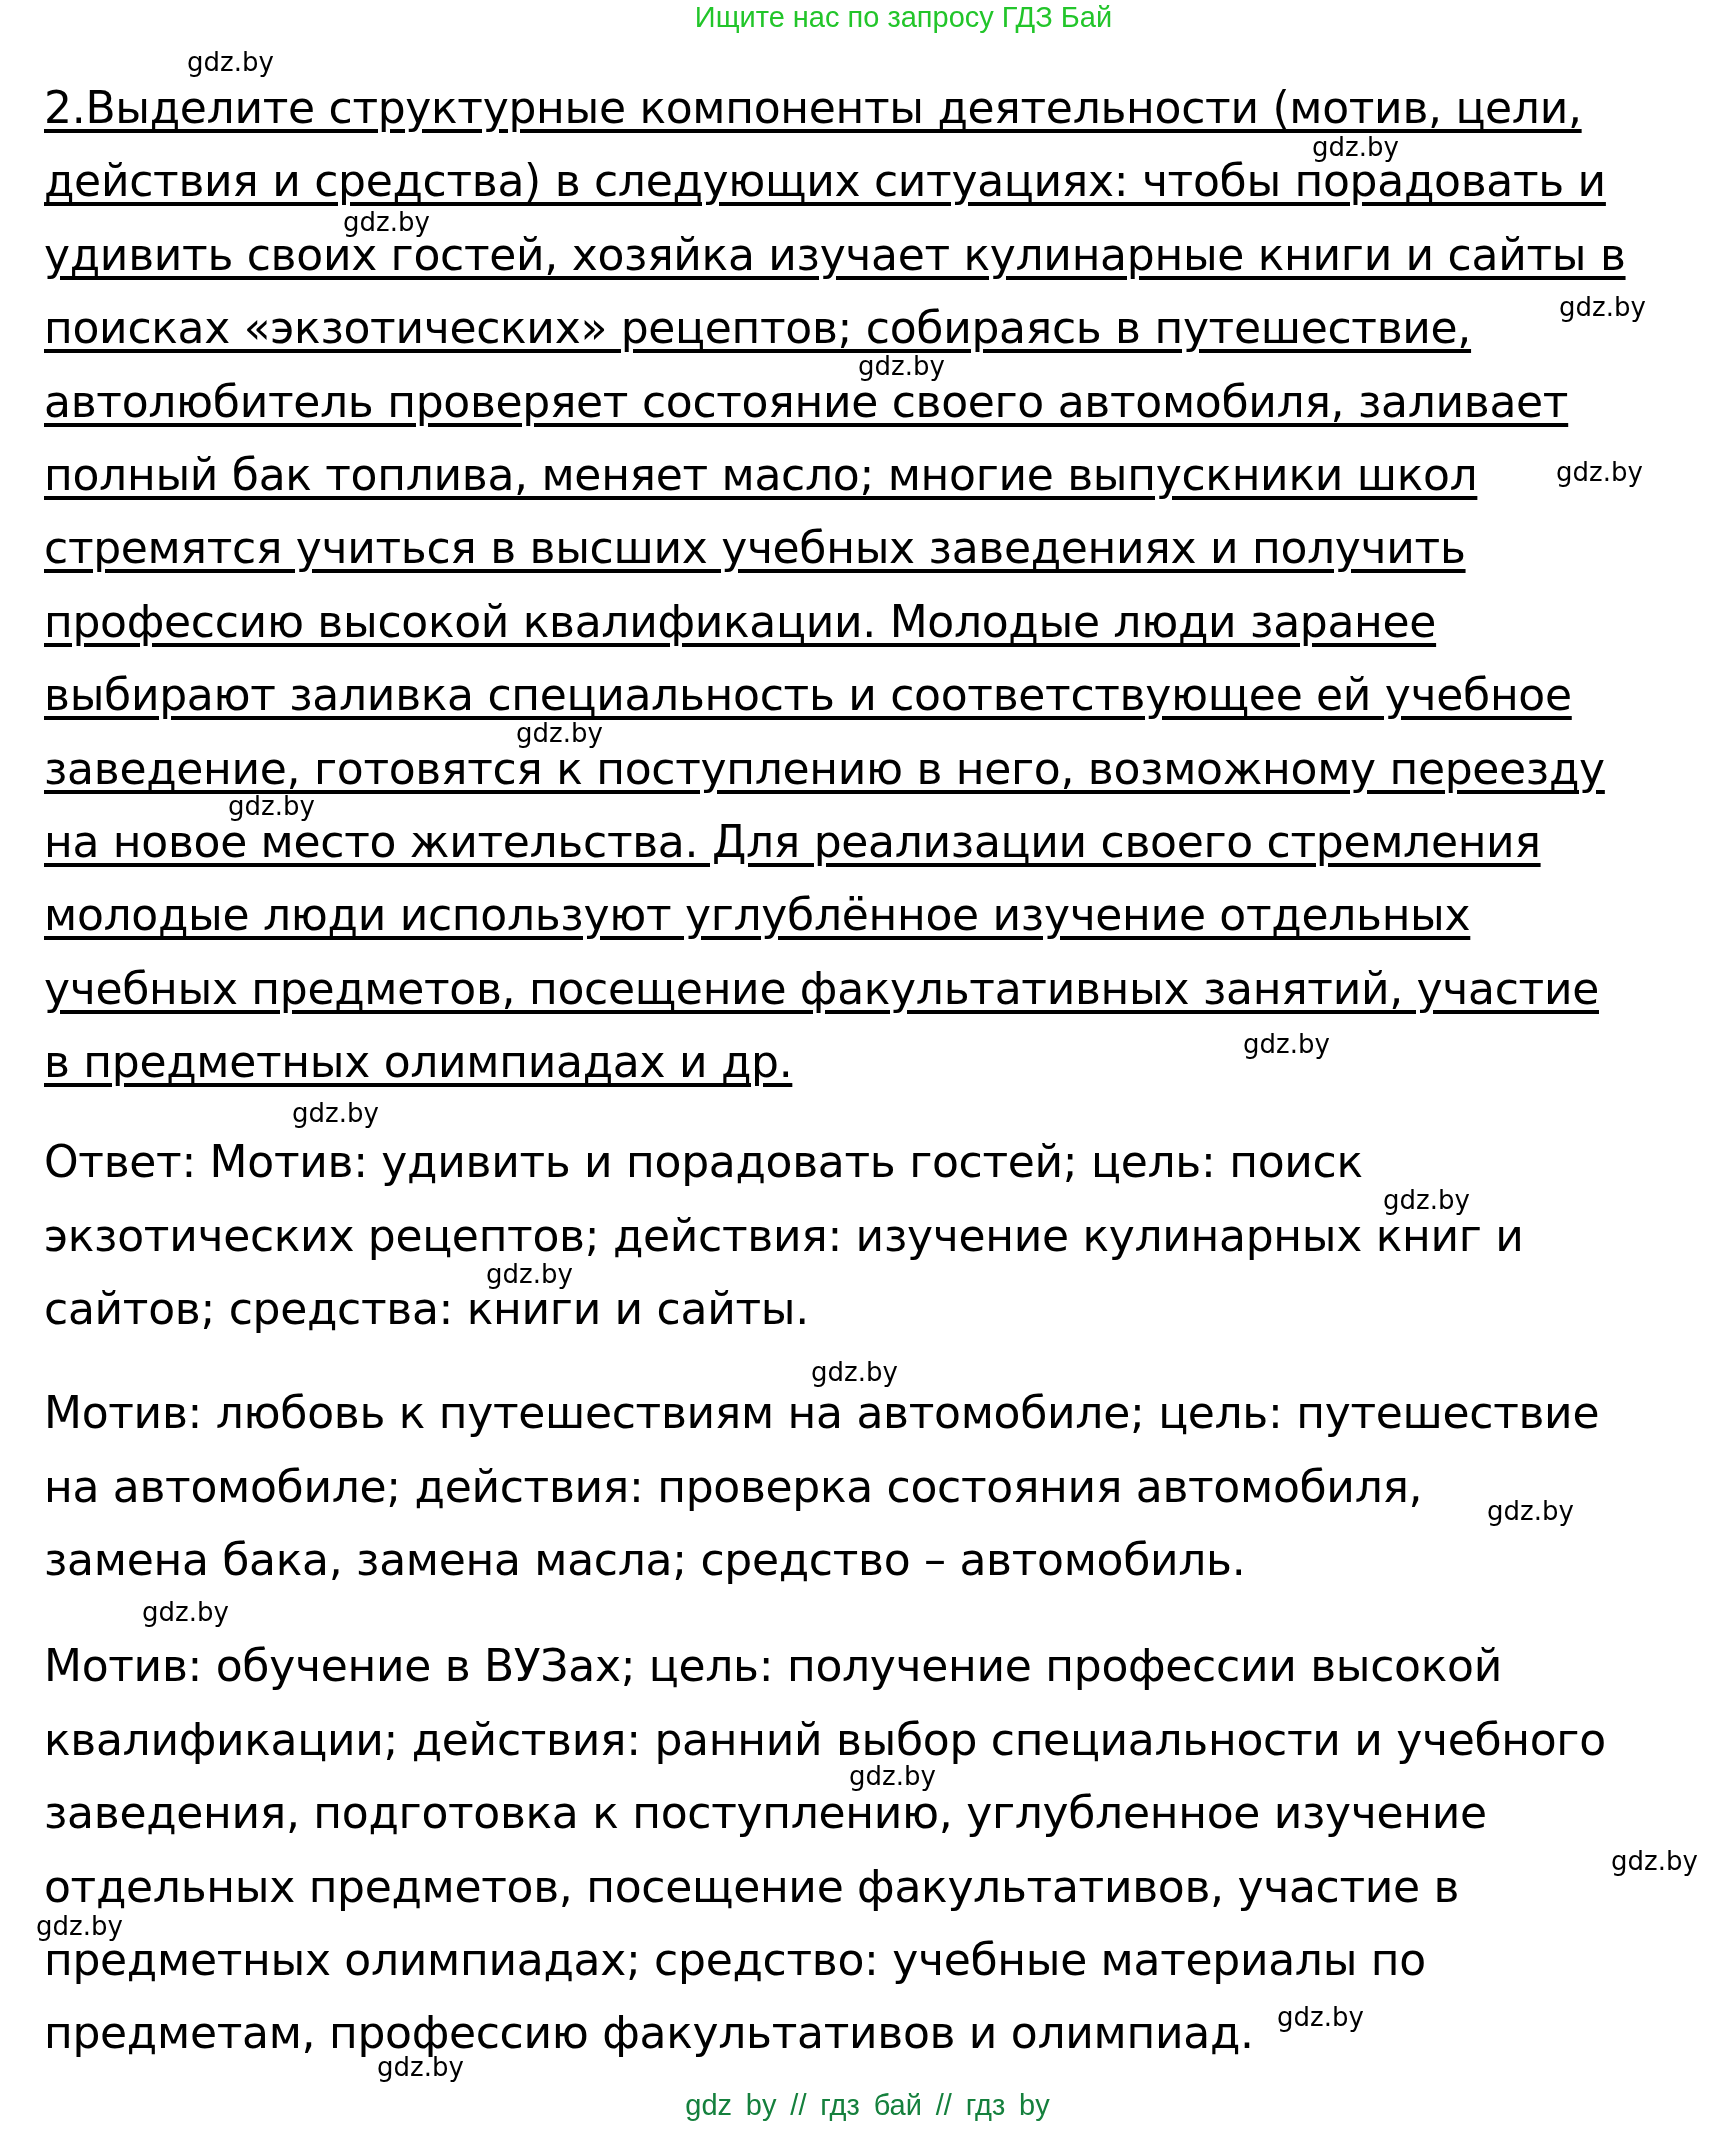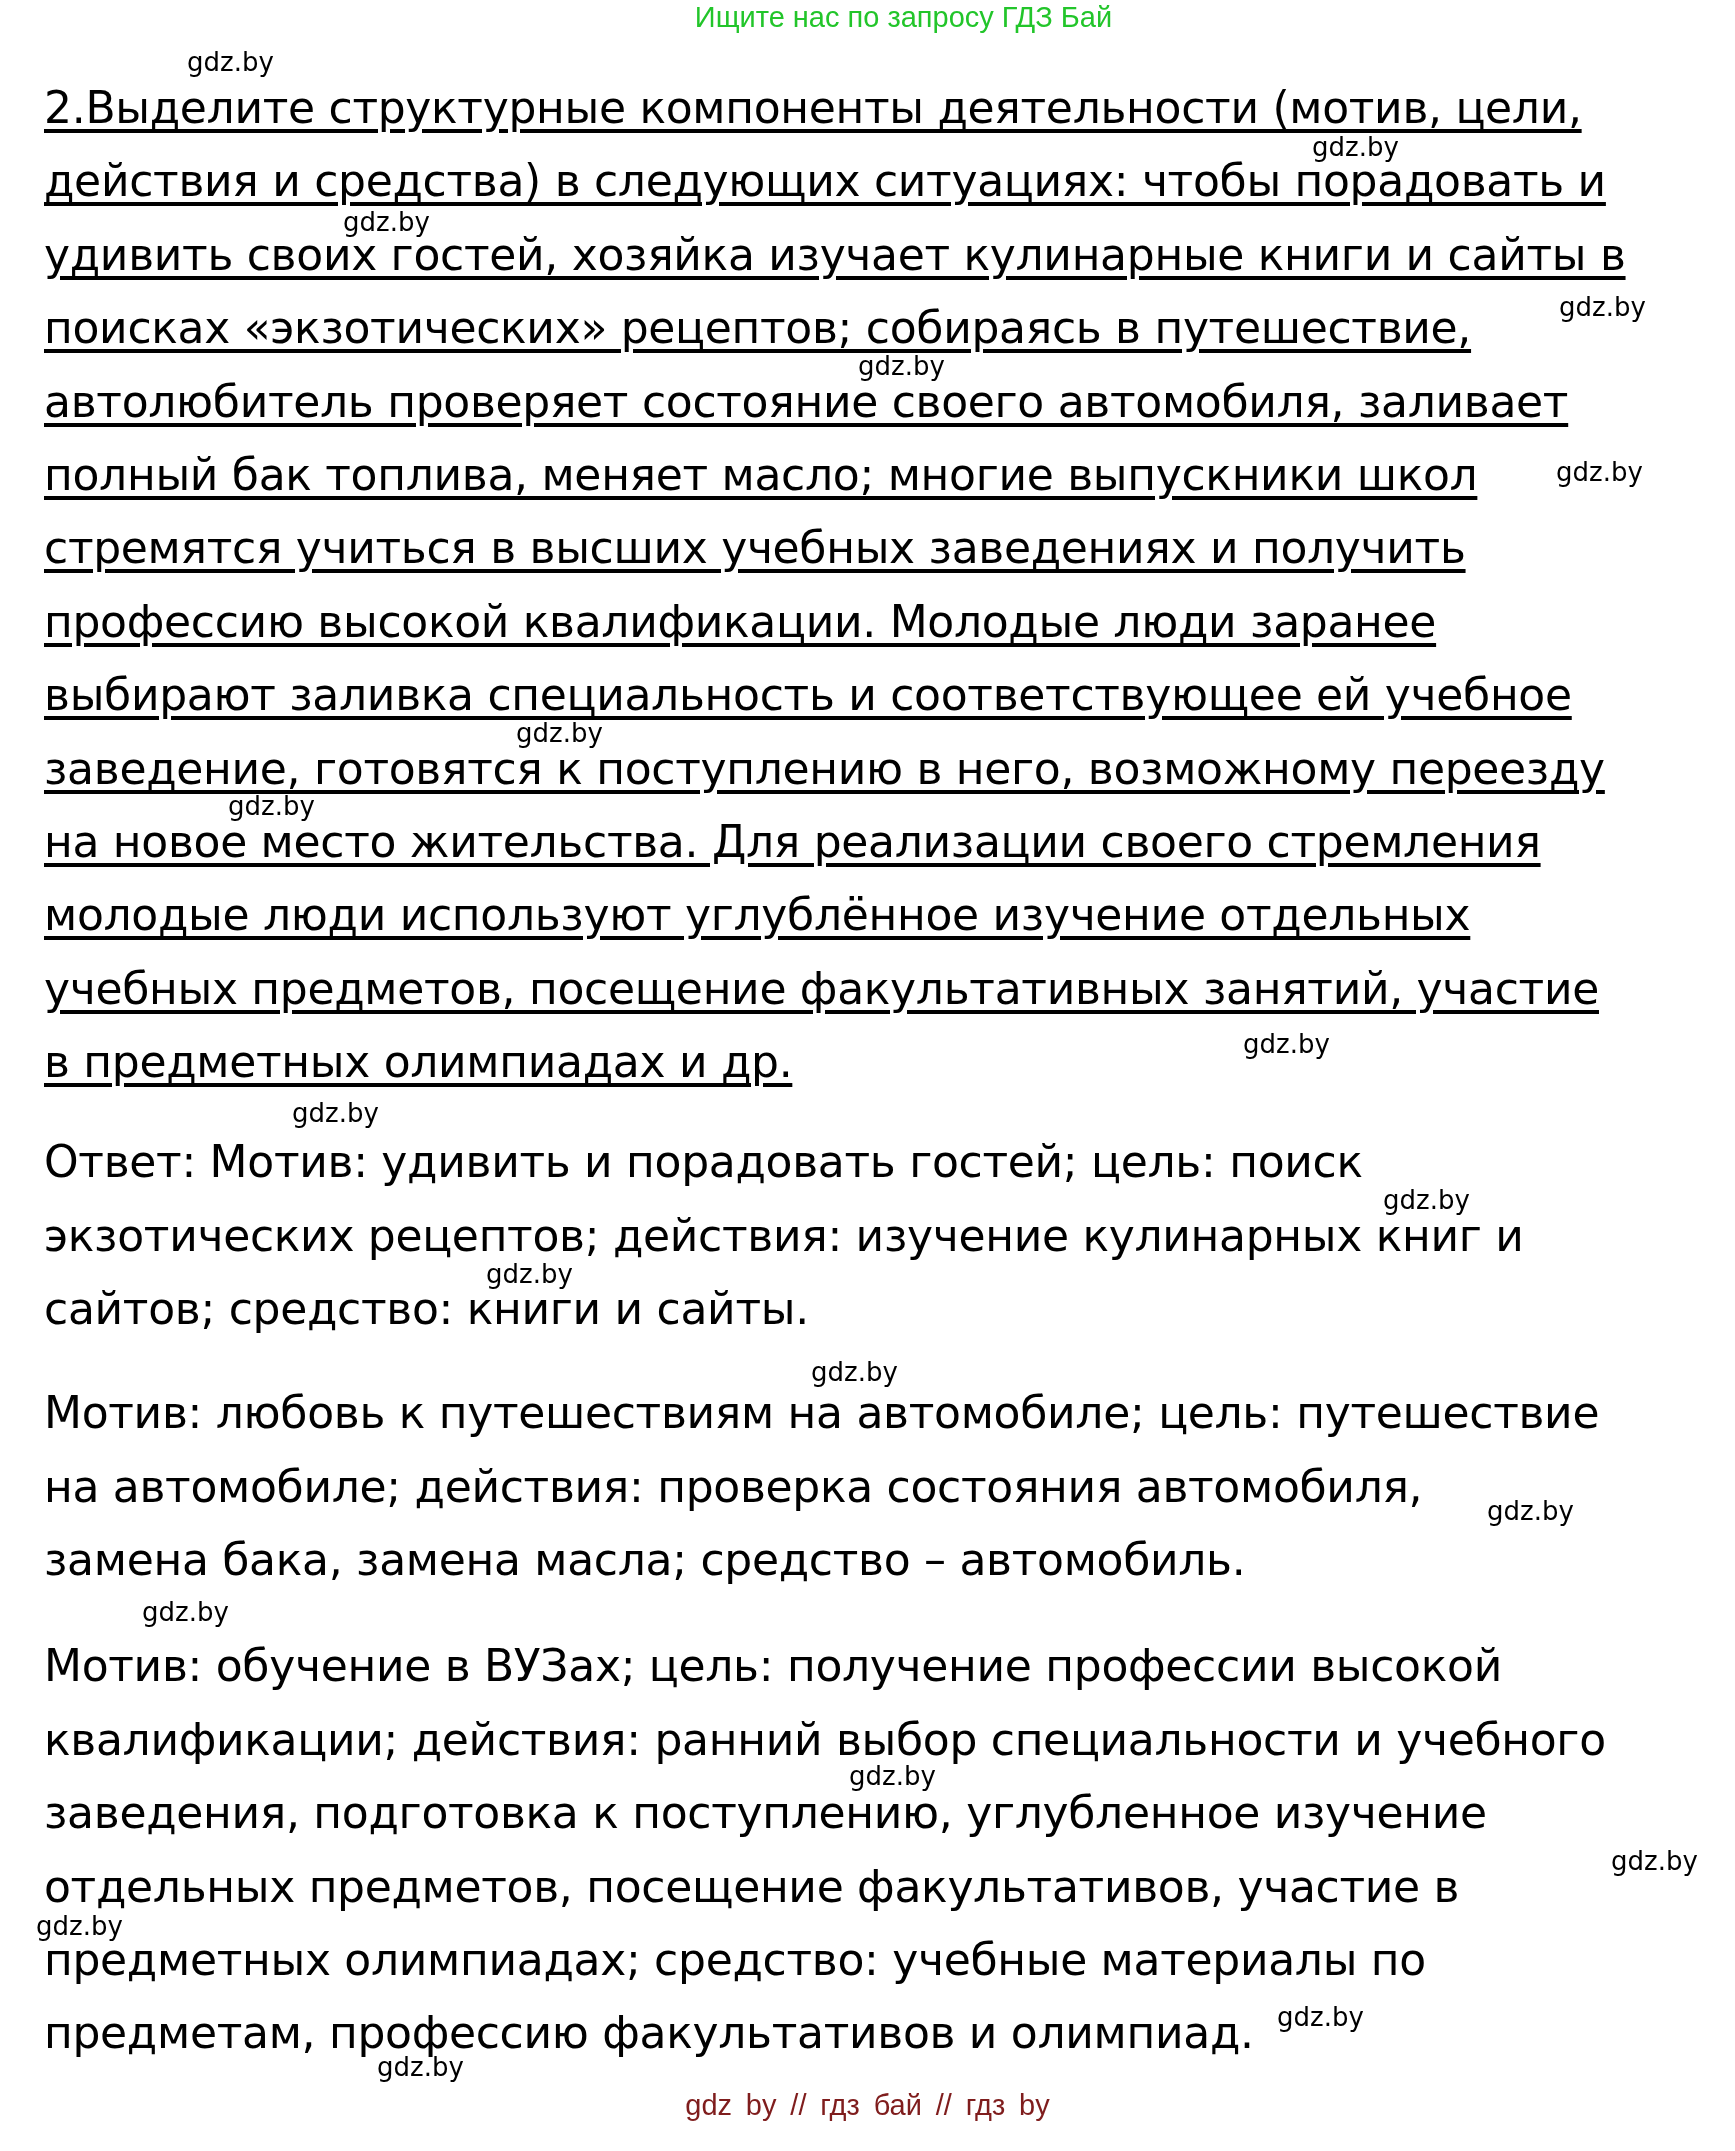--- a/index.html
+++ b/index.html
@@ -33,21 +33,21 @@
   <div class="line" style="top:742px">заведение, готовятся к поступлению в него, возможному переезду</div>
   <div class="line" style="top:815px">на новое место жительства. Для реализации своего стремления</div>
   <div class="line" style="top:888px">молодые люди используют углублённое изучение отдельных</div>
   <div class="line" style="top:962px">учебных предметов, посещение факультативных занятий, участие</div>
   <div class="line" style="top:1035px">в предметных олимпиадах и др.</div>
 </div>
 
 <div class="a">
   <div class="line" style="top:1135px">Ответ: Мотив: удивить и порадовать гостей; цель: поиск</div>
   <div class="line" style="top:1209px">экзотических рецептов; действия: изучение кулинарных книг и</div>
-  <div class="line" style="top:1282px">сайтов; средство: книги и сайты.</div>
+  <div class="line" style="top:1282px">сайтов; средства: книги и сайты.</div>
 
   <div class="line" style="top:1386px">Мотив: любовь к путешествиям на автомобиле; цель: путешествие</div>
   <div class="line" style="top:1460px">на автомобиле; действия: проверка состояния автомобиля,</div>
   <div class="line" style="top:1533px">замена бака, замена масла; средство – автомобиль.</div>
 
   <div class="line" style="top:1639px">Мотив: обучение в ВУЗах; цель: получение профессии высокой</div>
   <div class="line" style="top:1713px">квалификации; действия: ранний выбор специальности и учебного</div>
   <div class="line" style="top:1786px">заведения, подготовка к поступлению, углубленное изучение</div>
   <div class="line" style="top:1860px">отдельных предметов, посещение факультативов, участие в</div>
   <div class="line" style="top:1933px">предметных олимпиадах; средство: учебные материалы по</div>
@@ -68,14 +68,14 @@
 <div class="wm" style="left:486px;top:1260px">gdz.by</div>
 <div class="wm" style="left:811px;top:1358px">gdz.by</div>
 <div class="wm" style="left:1487px;top:1497px">gdz.by</div>
 <div class="wm" style="left:142px;top:1598px">gdz.by</div>
 <div class="wm" style="left:849px;top:1762px">gdz.by</div>
 <div class="wm" style="left:1611px;top:1847px">gdz.by</div>
 <div class="wm" style="left:36px;top:1912px">gdz.by</div>
 <div class="wm" style="left:1277px;top:2003px">gdz.by</div>
 <div class="wm" style="left:377px;top:2053px">gdz.by</div>
 
-<div class="footer" style="color:#7f1d1d;">gdz by  //  гдз бай  //  гдз by</div>
+<div class="footer" style="color:#15803d;">gdz by  //  гдз бай  //  гдз by</div>
 
 
 </body></html>

